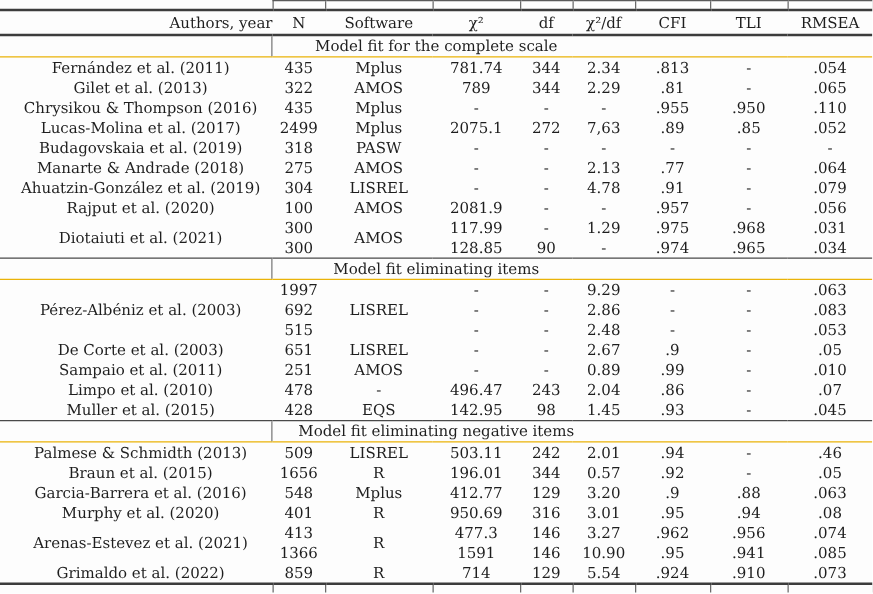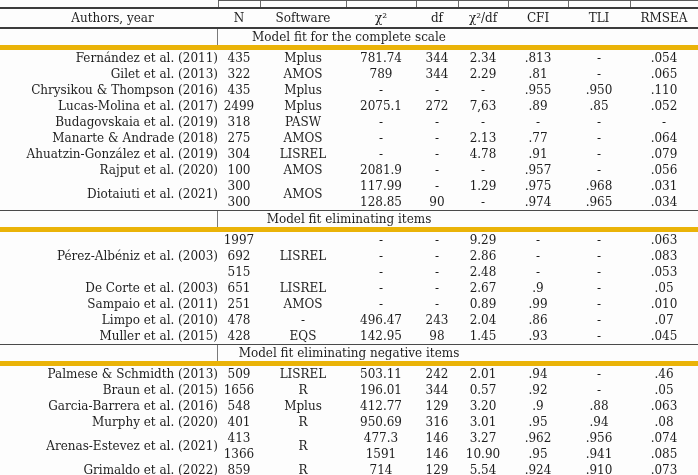--- a/index.html
+++ b/index.html
@@ -41,25 +41,25 @@
   tr.header-row th {
     border-top: 2px solid #3c3c3c;
     border-bottom: 2px solid #3c3c3c;
     font-weight: normal;
     height: 16px;
     padding: 1px 0;
     text-align: center;
     line-height: 15px;
     white-space: nowrap;
   }
-  tr.header-row th.c-author { text-align: center; padding-left: 7px; }
+  tr.header-row th.c-author { text-align: right; padding-left: 7px; }
 
   tr.section-row td {
     border-top: 1px solid #4a4a4a;
-    border-bottom: 5px solid #eab308;
+    border-bottom: 1px solid #eab308;
     text-align: center;
     height: 14px;
     line-height: 14px;
     padding: 1px 0;
     position: relative;
   }
   
   tr.section-row td::after {
     content: "";
     position: absolute;
@@ -72,21 +72,21 @@
 
   tbody td {
     height: 16px;
     line-height: 16px;
     padding: 0;
     text-align: center;
     white-space: nowrap;
     vertical-align: middle;
   }
   tbody td.c-author {
-    text-align: right;
+    text-align: center;
     padding-left: 7px;
   }
 
   
   tr.spacer-bottom td { height: 6px; padding: 0; border-top: 2px solid #3c3c3c; }
   tr.spacer-bottom td.tick { border-right: 1px solid #6a6a6a; }
 </style>
 </head>
 <body>
 

